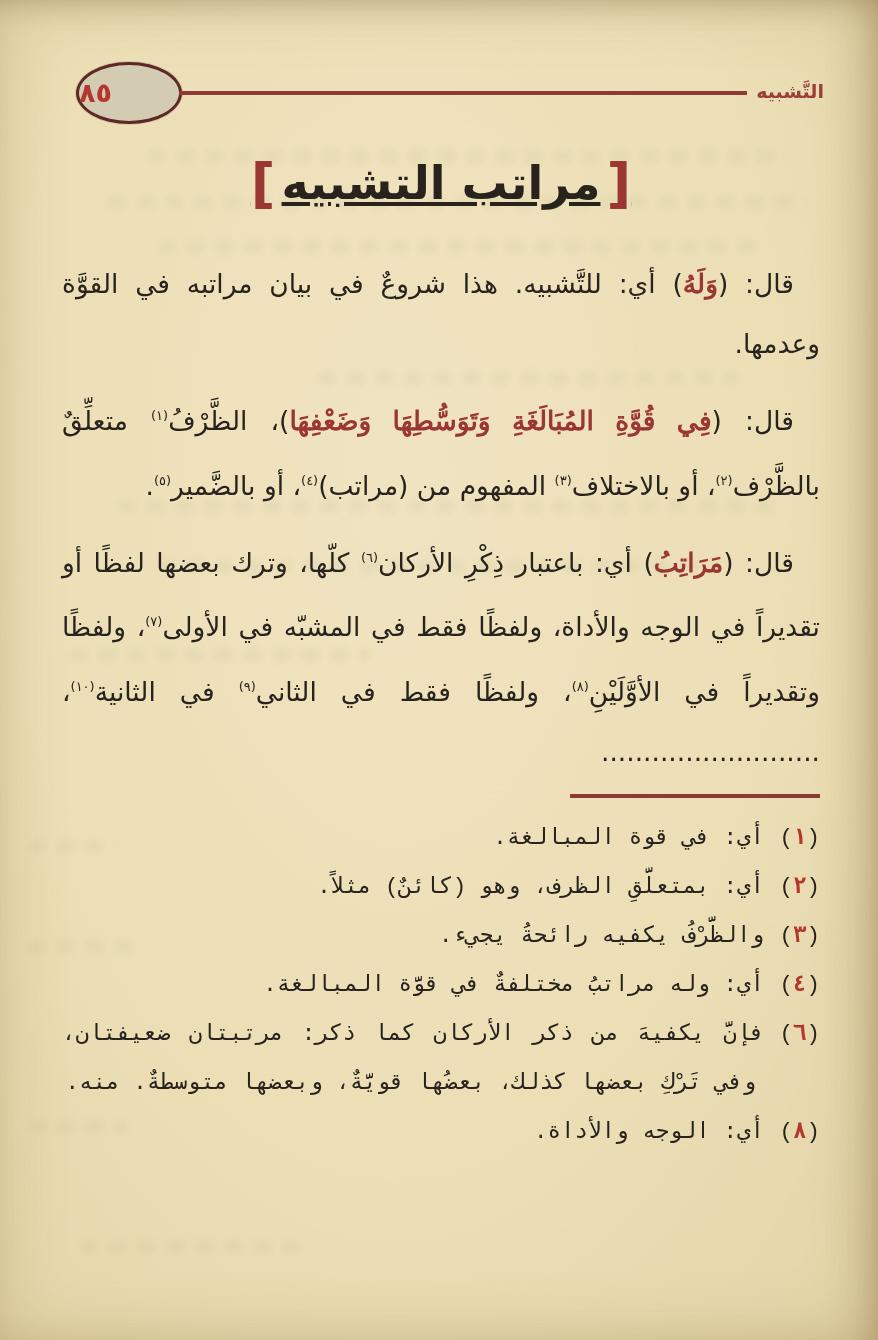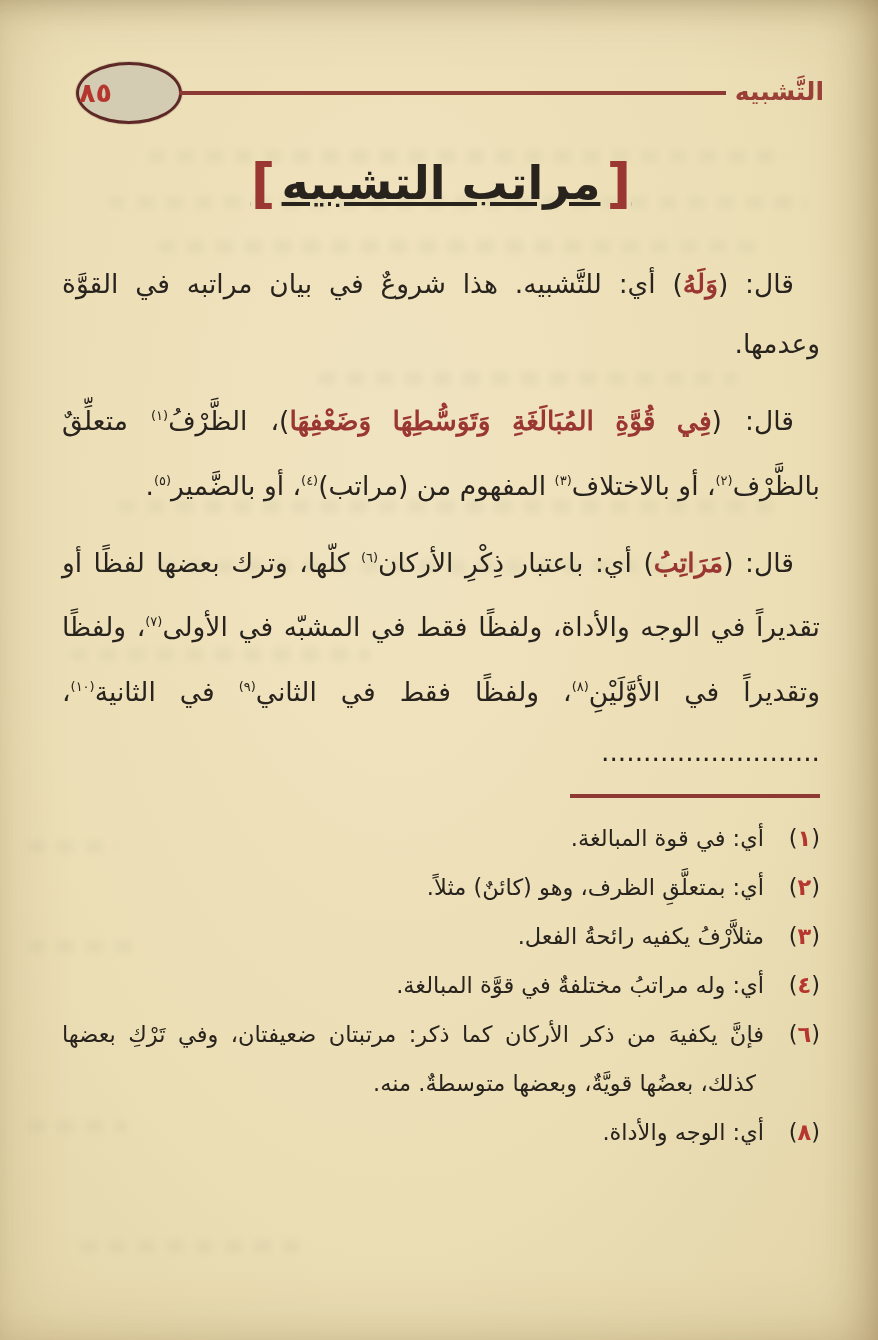--- a/index.html
+++ b/index.html
@@ -42,21 +42,21 @@
     transform:translateY(-1px);
   }
   .header-rule{
     flex:1 1 auto;height:4px;margin-left:-3px;margin-right:9px;
     background:var(--rule-red);
   }
   .section-title{
     flex:0 0 auto;
     direction:rtl;
     color:var(--header-red);
-    font-size:25px;font-weight:bold;
+    font-size:19px;font-weight:bold;
     transform:translateY(-2px);
   }
   
   .main{
     position:absolute;top:142px;right:58px;left:62px;
     direction:rtl;
   }
   .chapter-title{
     margin:0 0 32px 0;
     text-align:center;
@@ -90,20 +90,21 @@
     margin:8px 0 16px 0; 
   }
   .footnotes-list{direction:rtl;}
   .footnote{
     font-size:22.5px;line-height:49px;
     color:var(--ink);
     text-align:justify;
     padding-right:64px;
     text-indent:-64px;
     margin:0;
+    font-family:Liberation Mono, monospace;
   }
   .fn-num{display:inline-block;min-width:56px;text-indent:0;}
   .fn-digit{color:var(--number-red);font-weight:bold;}
   .fn-paren{color:var(--ink);}
   .fn-text{}
 </style>
 </head>
 <body>
 
 <div class="page">
@@ -136,20 +137,20 @@
         <div class="body-para"><span class="plain">قال: (</span><span class="red">وَلَهُ</span><span class="plain">) أي: للتَّشبيه. هذا شروعٌ في بيان مراتبه في القوَّة وعدمها.</span></div>
         <div class="body-para"><span class="plain">قال: (</span><span class="red">فِي قُوَّةِ المُبَالَغَةِ وَتَوَسُّطِهَا وَضَعْفِهَا</span><span class="plain">)، الظَّرْفُ</span><span class="sup">(١)</span><span class="plain"> متعلِّقٌ بالظَّرْف</span><span class="sup">(٢)</span><span class="plain">، أو بالاختلاف</span><span class="sup">(٣)</span><span class="plain"> المفهوم من (مراتب)</span><span class="sup">(٤)</span><span class="plain">، أو بالضَّمير</span><span class="sup">(٥)</span><span class="plain">.</span></div>
         <div class="body-para"><span class="plain">قال: (</span><span class="red">مَرَاتِبُ</span><span class="plain">) أي: باعتبار ذِكْرِ الأركان</span><span class="sup">(٦)</span><span class="plain"> كلّها، وترك بعضها لفظًا أو تقديراً في الوجه والأداة، ولفظًا فقط في المشبّه في الأولى</span><span class="sup">(٧)</span><span class="plain">، ولفظًا وتقديراً في الأوَّلَيْنِ</span><span class="sup">(٨)</span><span class="plain">، ولفظًا فقط في الثاني</span><span class="sup">(٩)</span><span class="plain"> في الثانية</span><span class="sup">(١٠)</span><span class="plain">، ..........................</span></div>
       </div>
 
     <div class="footnote-separator-rule"></div>
 
     <div class="footnotes-list">
         <div class="footnote"><span class="fn-num"><span class="fn-paren">(</span><span class="fn-digit">١</span><span class="fn-paren">)</span></span><span class="fn-text"><span class="plain">أي: في قوة المبالغة.</span></span></div>
         <div class="footnote"><span class="fn-num"><span class="fn-paren">(</span><span class="fn-digit">٢</span><span class="fn-paren">)</span></span><span class="fn-text"><span class="plain">أي: بمتعلَّقِ الظرف، وهو (كائنٌ) مثلاً.</span></span></div>
-        <div class="footnote"><span class="fn-num"><span class="fn-paren">(</span><span class="fn-digit">٣</span><span class="fn-paren">)</span></span><span class="fn-text"><span class="plain">مثلاَّرْفُ يكفيه رائحةُ الفعل.</span></span></div>
+        <div class="footnote"><span class="fn-num"><span class="fn-paren">(</span><span class="fn-digit">٣</span><span class="fn-paren">)</span></span><span class="fn-text"><span class="plain">والظَّرْفُ يكفيه رائحةُ يجيء.</span></span></div>
         <div class="footnote"><span class="fn-num"><span class="fn-paren">(</span><span class="fn-digit">٤</span><span class="fn-paren">)</span></span><span class="fn-text"><span class="plain">أي: وله مراتبُ مختلفةٌ في قوَّة المبالغة.</span></span></div>
         <div class="footnote"><span class="fn-num"><span class="fn-paren">(</span><span class="fn-digit">٦</span><span class="fn-paren">)</span></span><span class="fn-text"><span class="plain">فإنَّ يكفيهَ من ذكر الأركان كما ذكر: مرتبتان ضعيفتان، وفي تَرْكِ بعضها كذلك، بعضُها قويَّةٌ، وبعضها متوسطةٌ. منه.</span></span></div>
         <div class="footnote"><span class="fn-num"><span class="fn-paren">(</span><span class="fn-digit">٨</span><span class="fn-paren">)</span></span><span class="fn-text"><span class="plain">أي: الوجه والأداة.</span></span></div>
       </div>
 
   </div>
 </div>
 
 </body></html>

